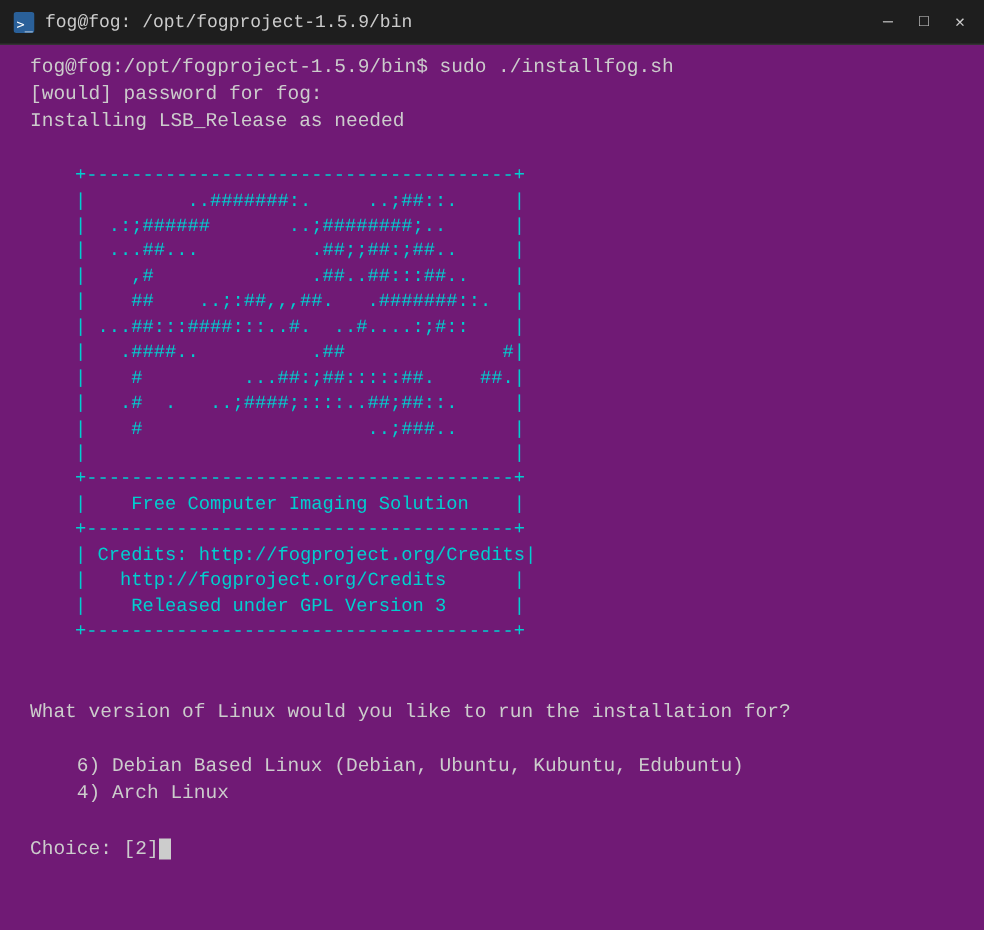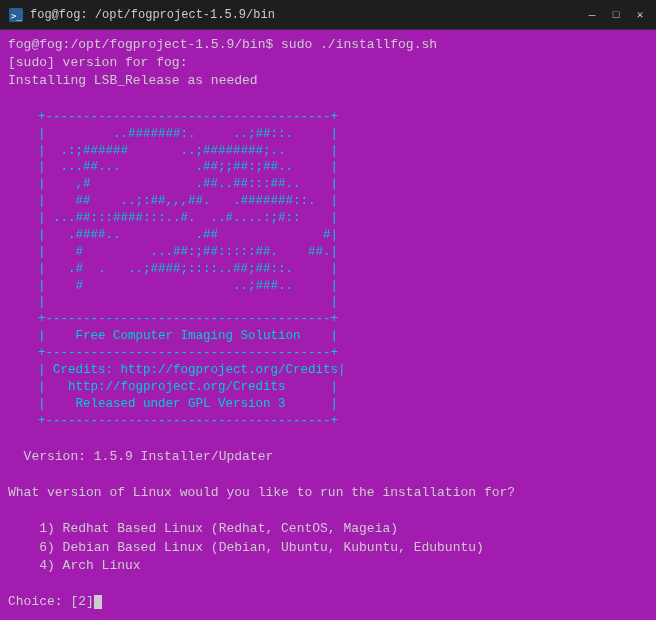--- a/index.html
+++ b/index.html
@@ -65,22 +65,22 @@
       display: flex;
       align-items: center;
       justify-content: center;
       color: #cccccc;
       font-size: 11px;
       cursor: pointer;
     }
 
     .terminal {
       flex: 1;
-      background: #a21caf;
-      padding: 6px 8px;
+      background: #701a75;
+      padding: 6px 20px;
       overflow: hidden;
       color: #cccccc;
       font-size: 13px;
       line-height: 1.4;
     }
 
     .line {
       white-space: pre;
       display: block;
     }
@@ -126,21 +126,21 @@
     <span class="titlebar-title">fog@fog: /opt/fogproject-1.5.9/bin</span>
     <div class="titlebar-controls">
       <div class="titlebar-btn">—</div>
       <div class="titlebar-btn">□</div>
       <div class="titlebar-btn">✕</div>
     </div>
   </div>
 
   <div class="terminal">
     <span class="line white">fog@fog:/opt/fogproject-1.5.9/bin$ sudo ./installfog.sh</span>
-    <span class="line white">[sudo] version for fog:</span>
+    <span class="line white">[would] password for fog:</span>
     <span class="line white">Installing LSB_Release as needed</span>
     <span class="line">&nbsp;</span>
 
     <div class="art-box">    +--------------------------------------+
     |         ..#######:.     ..;##::.     |
     |  .:;######       ..;########;..      |
     |  ...##...          .##;;##:;##..     |
     |    ,#              .##..##:::##..    |
     |    ##    ..;:##,,,##.   .#######::.  |
     | ...##:::####:::..#.  ..#....:;#::    |
@@ -151,25 +151,23 @@
     |                                      |
     +--------------------------------------+
     |    Free Computer Imaging Solution    |
     +--------------------------------------+
     | Credits: http://fogproject.org/Credits|
     |   http://fogproject.org/Credits      |
     |    Released under GPL Version 3      |
     +--------------------------------------+</div>
 
     <span class="line">&nbsp;</span>
-    <span class="line white">  Version: 1.5.9 Installer/Updater</span>
     <span class="line">&nbsp;</span>
     <span class="line white">What version of Linux would you like to run the installation for?</span>
     <span class="line">&nbsp;</span>
-    <span class="line white">    1) Redhat Based Linux (Redhat, CentOS, Mageia)</span>
     <span class="line white">    6) Debian Based Linux (Debian, Ubuntu, Kubuntu, Edubuntu)</span>
     <span class="line white">    4) Arch Linux</span>
     <span class="line">&nbsp;</span>
     <div class="prompt-line">
       <span class="white">Choice: [2] </span>
       <span class="cursor"></span>
     </div>
   </div>
 </div>
 

